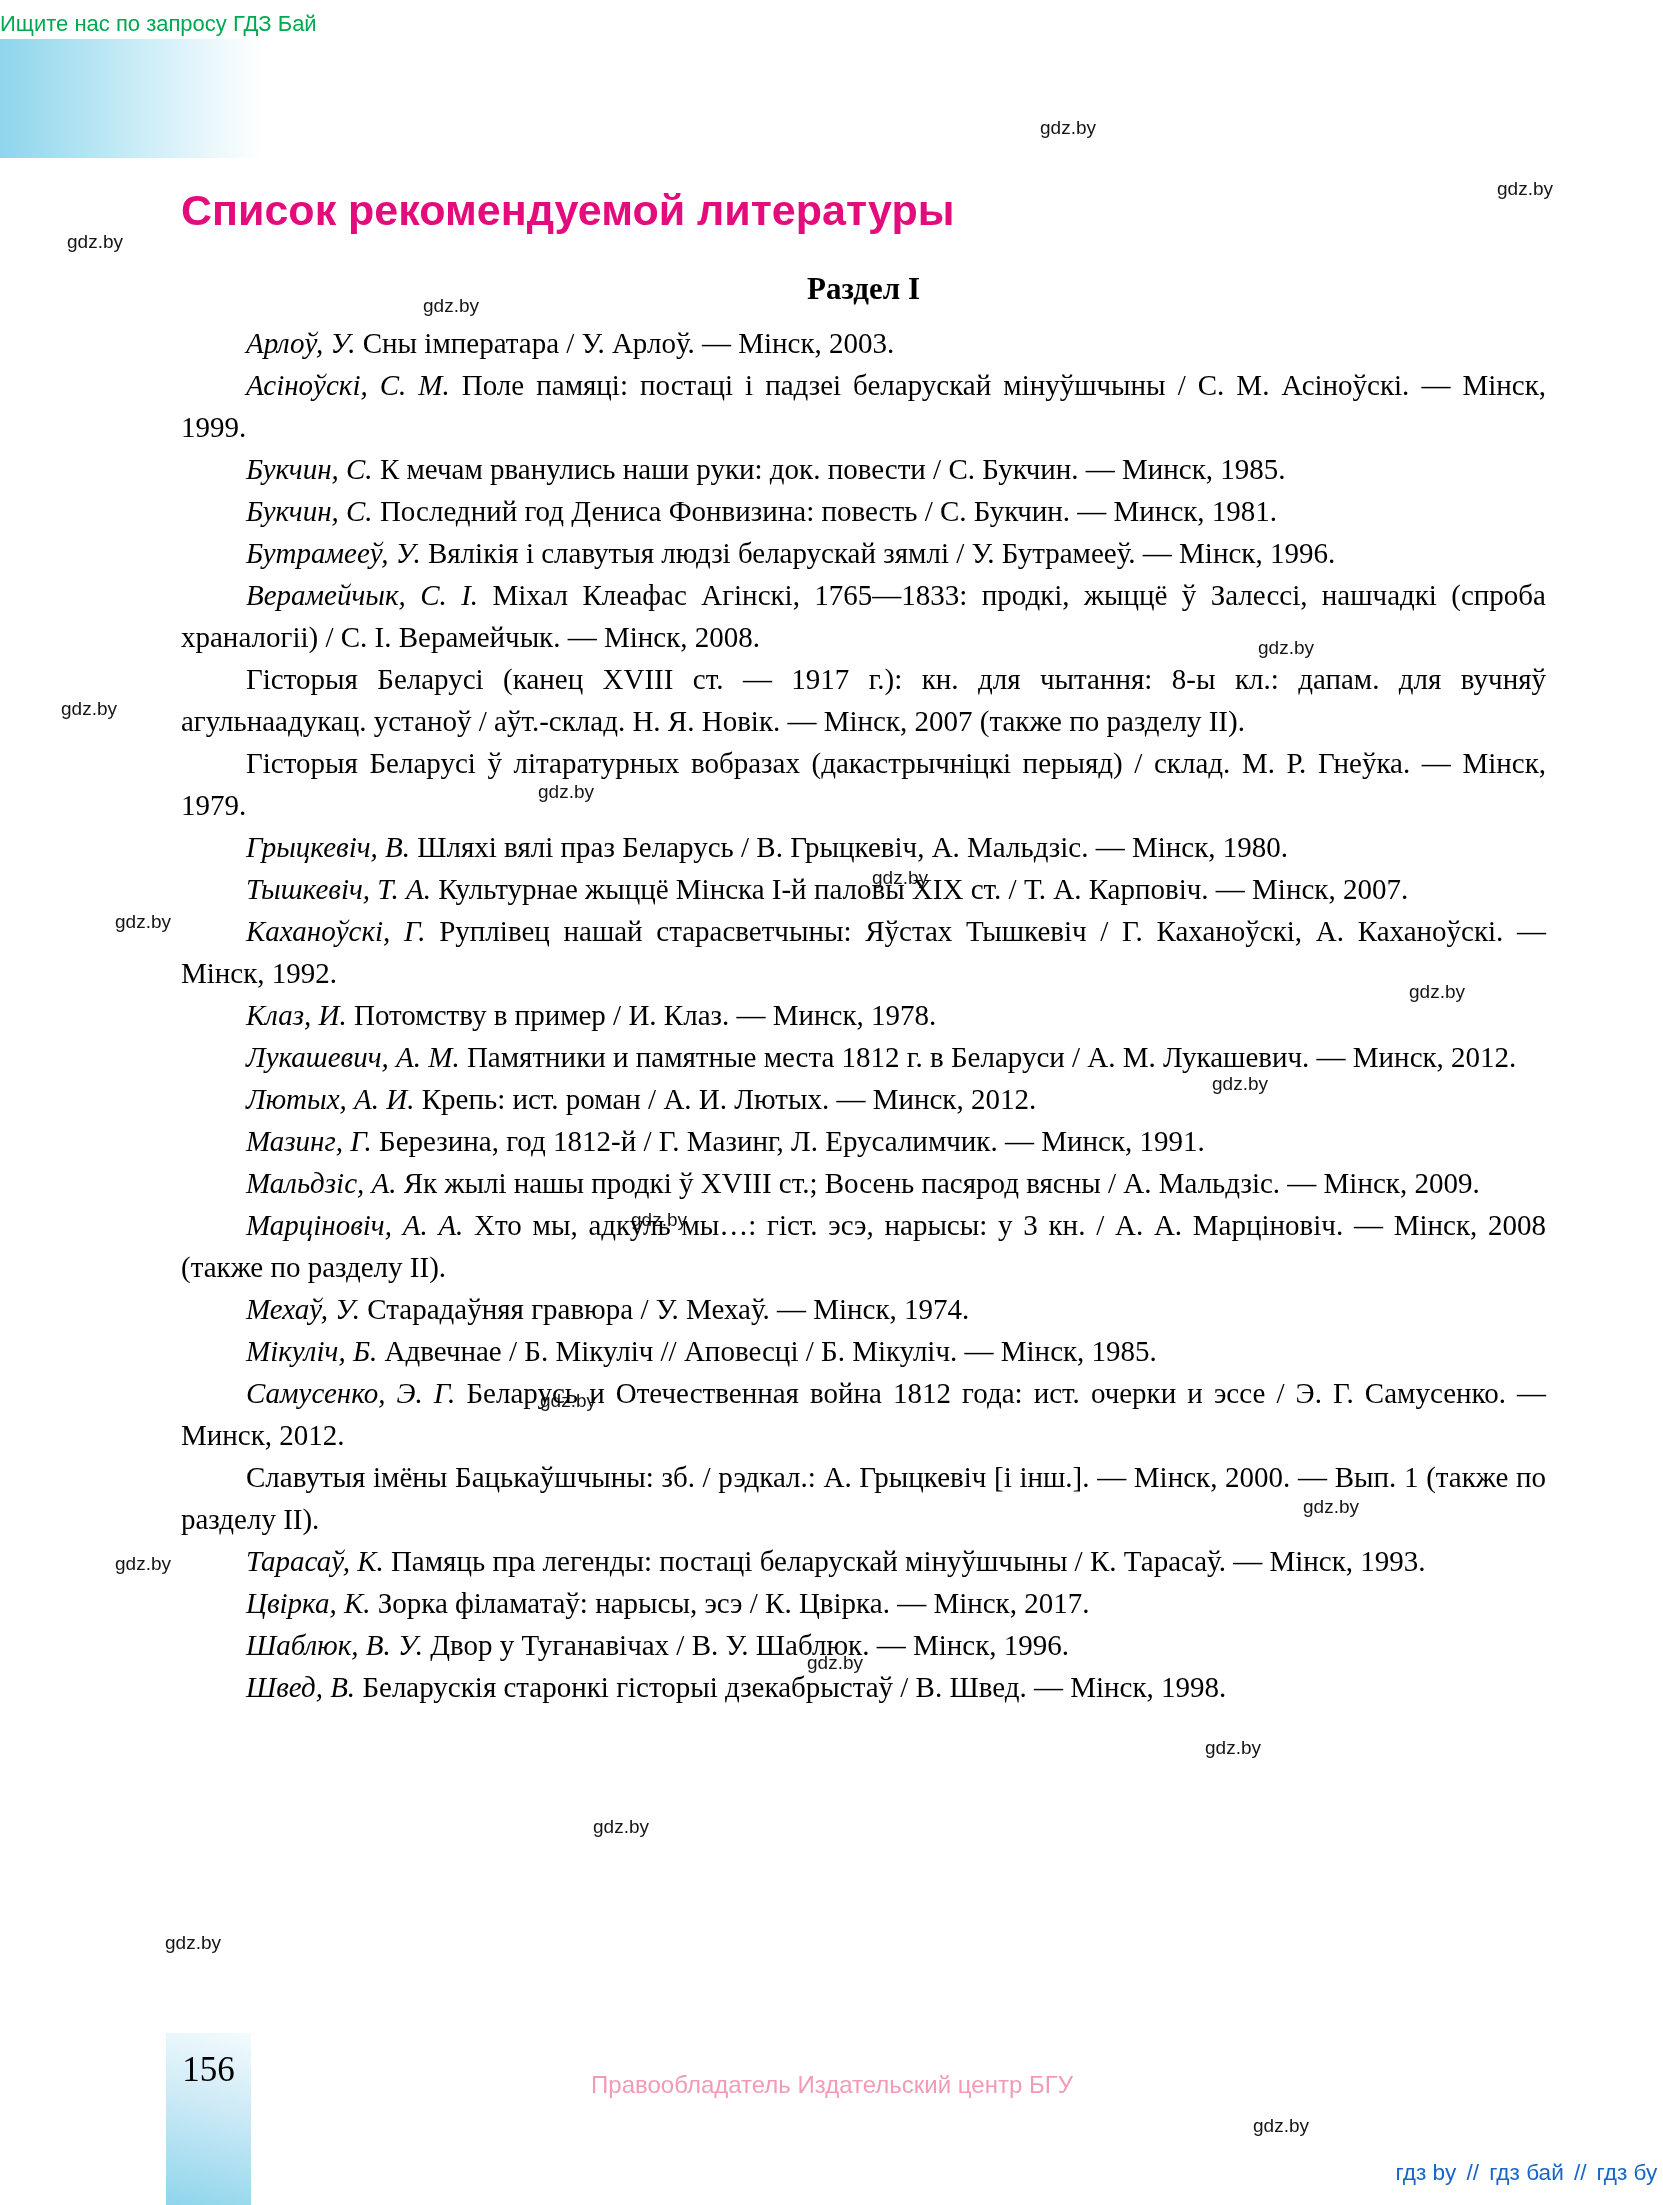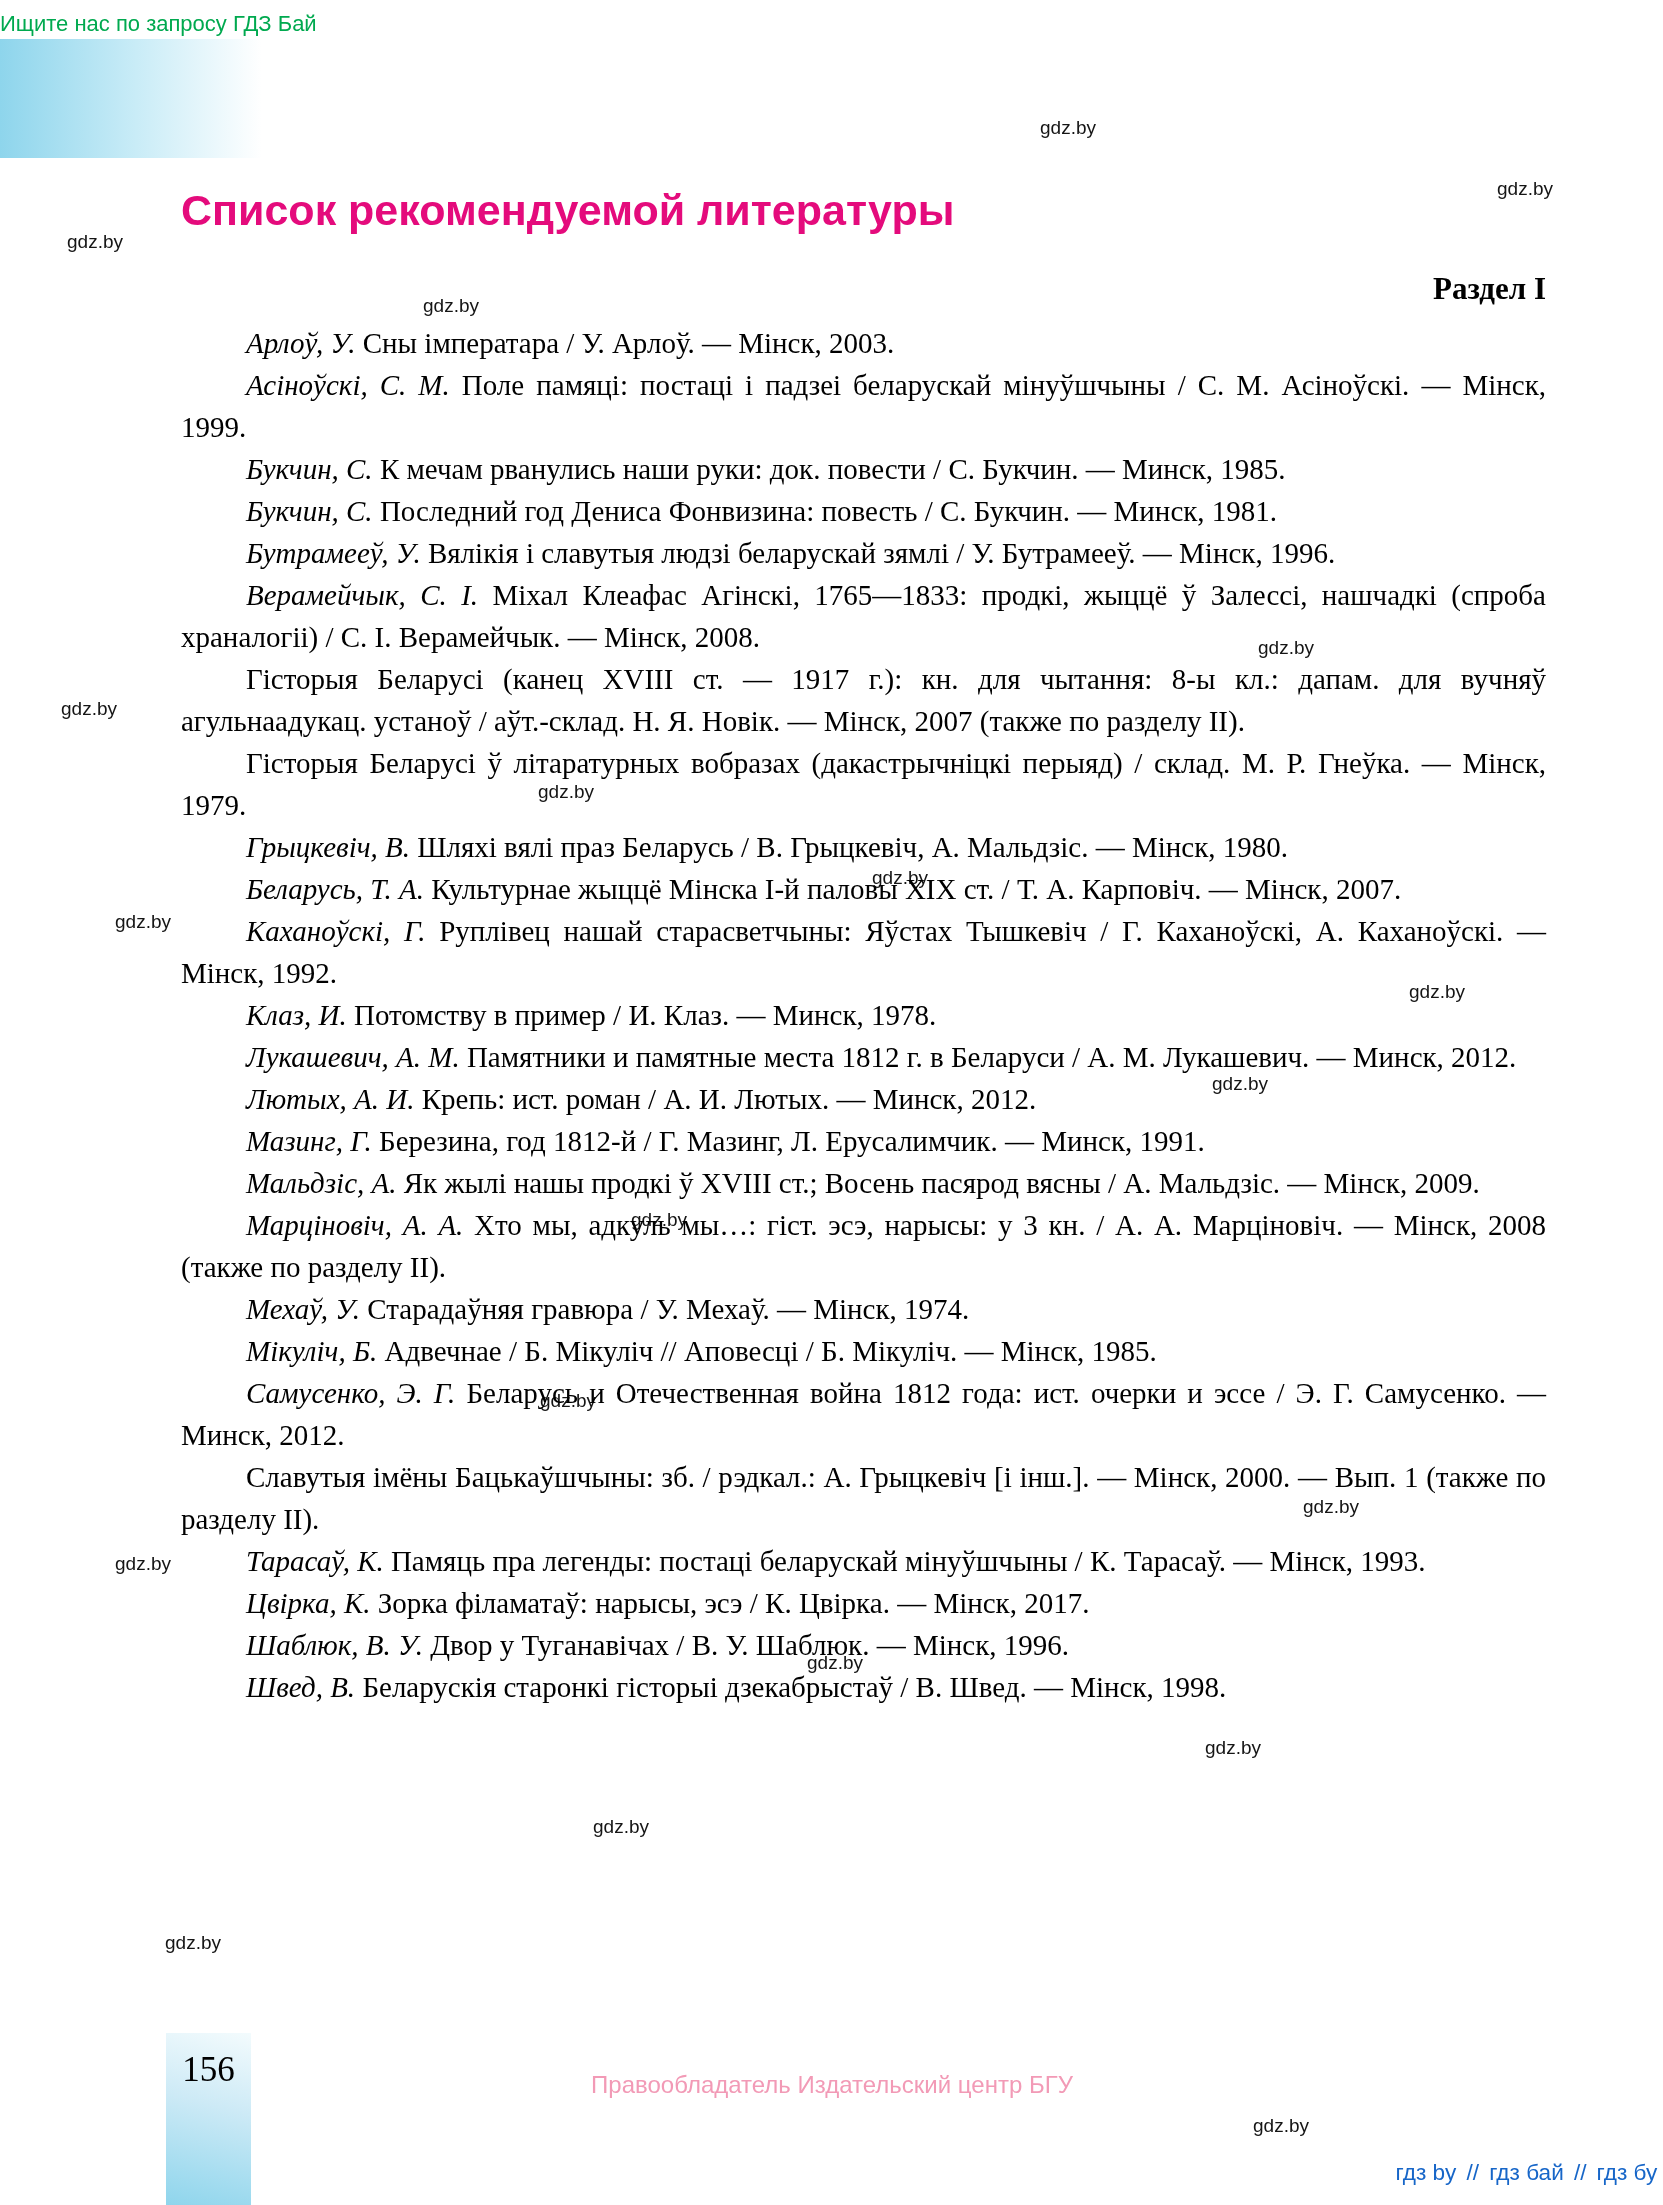--- a/index.html
+++ b/index.html
@@ -42,21 +42,21 @@
     font-weight: bold;
     font-size: 43px;
     line-height: 49px;
     color: var(--title-pink, #e40b7c);
   }
   .section {
     margin: 35px 0 15px 0;
     font-weight: bold;
     font-size: 31px;
     line-height: 37px;
-    text-align: right;
+    text-align: center;
   }
   .entries p {
     margin: 0;
     font-size: 29px;
     line-height: 42px;
     text-align: justify;
     text-indent: 65px;
   }
   .entries p i { font-style: italic; }
   .page-num-block {
@@ -125,21 +125,21 @@
     <div class="entries">
         <p><i>Арлоў, У.</i><span> Сны імператара / У. Арлоў. — Мінск, 2003.</span></p>
         <p><i>Асіноўскі, С. М.</i><span> Поле памяці: постаці і падзеі беларускай мінуўшчыны / С. М. Асіноўскі. — Мінск, 1999.</span></p>
         <p><i>Букчин, С.</i><span> К мечам рванулись наши руки: док. повести / С. Букчин. — Минск, 1985.</span></p>
         <p><i>Букчин, С.</i><span> Последний год Дениса Фонвизина: повесть / С. Букчин. — Минск, 1981.</span></p>
         <p><i>Бутрамееў, У.</i><span> Вялікія і славутыя людзі беларускай зямлі / У. Бутрамееў. — Мінск, 1996.</span></p>
         <p><i>Верамейчык, С. І.</i><span> Міхал Клеафас Агінскі, 1765—1833: продкі, жыццё ў Залессі, нашчадкі (спроба храналогіі) / С. І. Верамейчык. — Мінск, 2008.</span></p>
         <p><i></i><span>Гісторыя Беларусі (канец XVIII ст. — 1917 г.): кн. для чытання: 8-ы кл.: дапам. для вучняў агульнаадукац. устаноў / аўт.-склад. Н. Я. Новік. — Мінск, 2007 (также по разделу II).</span></p>
         <p><i></i><span>Гісторыя Беларусі ў літаратурных вобразах (дакастрычніцкі перыяд) / склад. М. Р. Гнеўка. — Мінск, 1979.</span></p>
         <p><i>Грыцкевіч, В.</i><span> Шляхі вялі праз Беларусь / В. Грыцкевіч, А. Мальдзіс. — Мінск, 1980.</span></p>
-        <p><i>Беларусь, Т. А.</i><span> Культурнае жыццё Мінска І-й паловы XIX ст. / Т. А. Карповіч. — Мінск, 2007.</span></p>
+        <p><i>Тышкевіч, Т. А.</i><span> Культурнае жыццё Мінска І-й паловы XIX ст. / Т. А. Карповіч. — Мінск, 2007.</span></p>
         <p><i>Каханоўскі, Г.</i><span> Руплівец нашай старасветчыны: Яўстах Тышкевіч / Г. Каханоўскі, А. Каханоўскі. — Мінск, 1992.</span></p>
         <p><i>Клаз, И.</i><span> Потомству в пример / И. Клаз. — Минск, 1978.</span></p>
         <p><i>Лукашевич, А. М.</i><span> Памятники и памятные места 1812 г. в Беларуси / А. М. Лукашевич. — Минск, 2012.</span></p>
         <p><i>Лютых, А. И.</i><span> Крепь: ист. роман / А. И. Лютых. — Минск, 2012.</span></p>
         <p><i>Мазинг, Г.</i><span> Березина, год 1812-й / Г. Мазинг, Л. Ерусалимчик. — Минск, 1991.</span></p>
         <p><i>Мальдзіс, А.</i><span> Як жылі нашы продкі ў XVIII ст.; Восень пасярод вясны / А. Мальдзіс. — Мінск, 2009.</span></p>
         <p><i>Марціновіч, А. А.</i><span> Хто мы, адкуль мы…: гіст. эсэ, нарысы: у 3 кн. / А. А. Марціновіч. — Мінск, 2008 (также по разделу II).</span></p>
         <p><i>Мехаў, У.</i><span> Старадаўняя гравюра / У. Мехаў. — Мінск, 1974.</span></p>
         <p><i>Мікуліч, Б.</i><span> Адвечнае / Б. Мікуліч // Аповесці / Б. Мікуліч. — Мінск, 1985.</span></p>
         <p><i>Самусенко, Э. Г.</i><span> Беларусь и Отечественная война 1812 года: ист. очерки и эссе / Э. Г. Самусенко. — Минск, 2012.</span></p>

